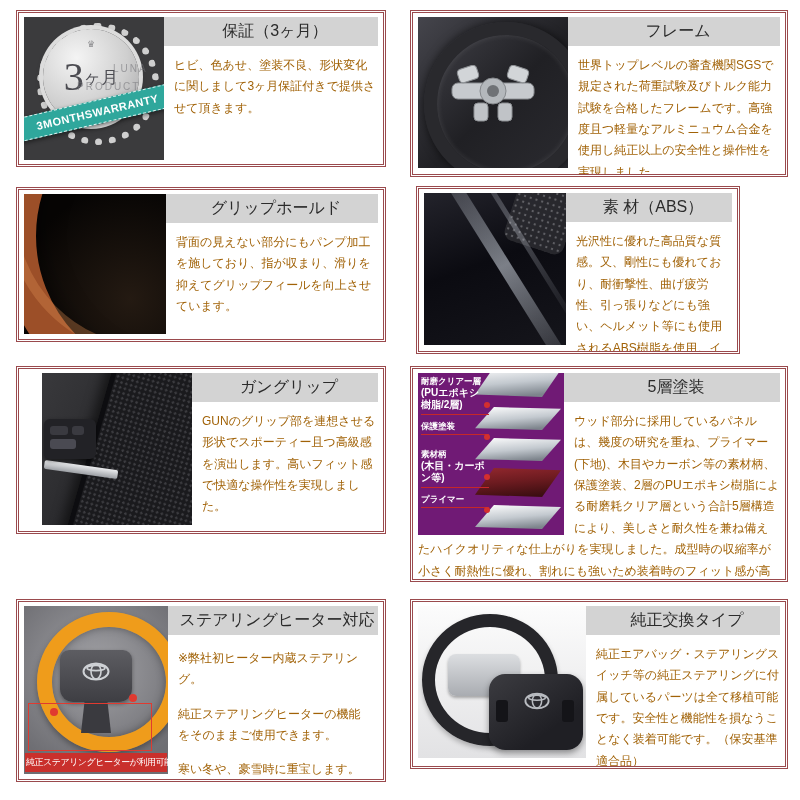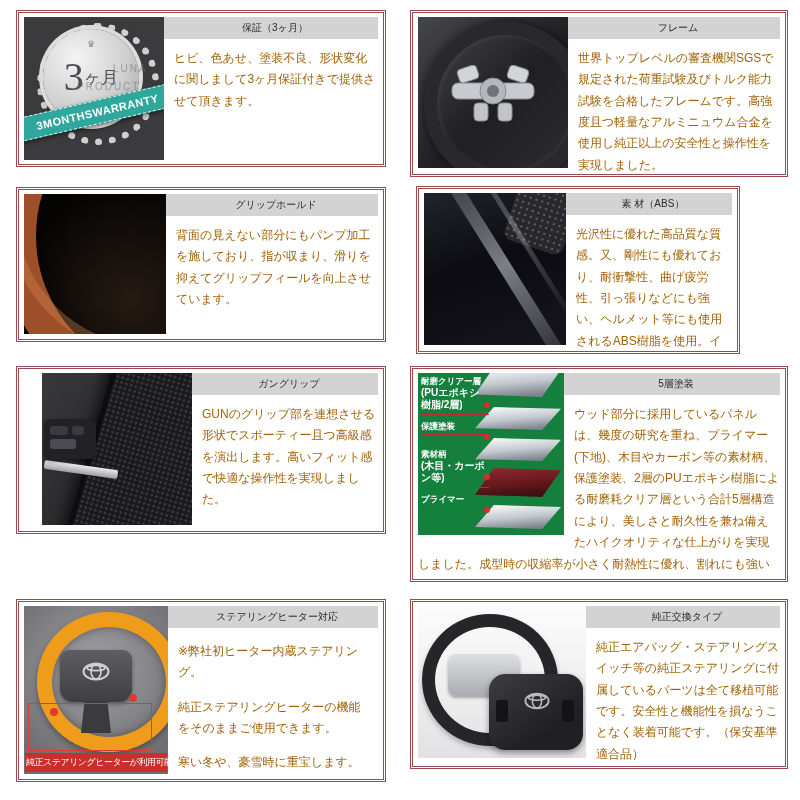--- a/index.html
+++ b/index.html
@@ -2,21 +2,21 @@
 <html lang="ja"><head>
 <meta charset="utf-8">
 <style>
   html,body{margin:0;padding:0;width:800px;height:800px;background:#fff;overflow:hidden;
     font-family:"Liberation Sans","DejaVu Sans",sans-serif;}
   .page{position:relative;width:800px;height:800px;background:#fff;}
 
   .panel{position:absolute;box-sizing:border-box;border:3px double #9a4a4d;background:#fff;
     padding:4px 5px;overflow:hidden;}
   .media{float:left;position:relative;overflow:hidden;margin-right:10px;}
-  .title{background:#d3d3d3;color:#2b2b2b;font-size:10px;font-weight:400;text-align:center;
+  .title{background:#d3d3d3;color:#2b2b2b;font-size:16px;font-weight:400;text-align:center;
     padding:4px 2px;margin:0 0 9px 0;}
   .body{margin:0;font-size:12px;line-height:1.78;color:#a16207;}
   .body.lines p{margin:13px;}
 
   
   #p-warranty {left:16px; top:10px;  width:370px;height:157px;}
   #p-frame    {left:410px;top:10px;  width:378px;height:167px;}
   #p-griphold {left:16px; top:187px; width:370px;height:155px;}
   #p-material {left:416px;top:186px; width:324px;height:168px;}
   #p-gungrip  {left:16px; top:366px; width:370px;height:168px;padding-left:23px;}
@@ -73,21 +73,21 @@
   .gg-trim{position:absolute;left:2px;top:92px;width:74px;height:9px;transform:rotate(8deg);
     background:linear-gradient(#ecedef,#9b9ea3);border-radius:2px;}
   .gg-pad{position:absolute;left:2px;top:46px;width:52px;height:40px;background:#222226;border-radius:6px;
     box-shadow:0 2px 4px rgba(0,0,0,.5);}
   .gg-btn{position:absolute;background:#3a3a40;border-radius:3px;}
   .gg-btn1{left:8px;top:53px;width:18px;height:9px;}
   .gg-btn2{left:8px;top:66px;width:26px;height:10px;background:#4a4a52;}
   .gg-btn3{left:30px;top:53px;width:12px;height:9px;}
 
   
-  .m-fivelayer{width:146px;height:162px;background:#15803d;}
+  .m-fivelayer{width:146px;height:162px;background:#701a75;}
   .slab{position:absolute;right:3px;width:86px;
     background:linear-gradient(175deg,#ffffff,#c3c9cf 50%,#7d848c 88%);
     clip-path:polygon(22% 0%,100% 8%,78% 100%,0% 92%);}
   .slab-1{top:-6px;height:30px;}
   .slab-2{top:34px;height:23px;}
   .slab-3{top:65px;height:23px;}
   .slab-4{top:95px;height:29px;background:linear-gradient(175deg,#93282e,#6d1b20 45%,#3c0e11 90%);}
   .slab-5{top:132px;height:24px;}
   .layer-label{position:absolute;left:3px;width:68px;color:#fff;font-size:8.5px;font-weight:bold;
     line-height:1.25;border-bottom:1px solid #c62828;padding-bottom:2px;}

